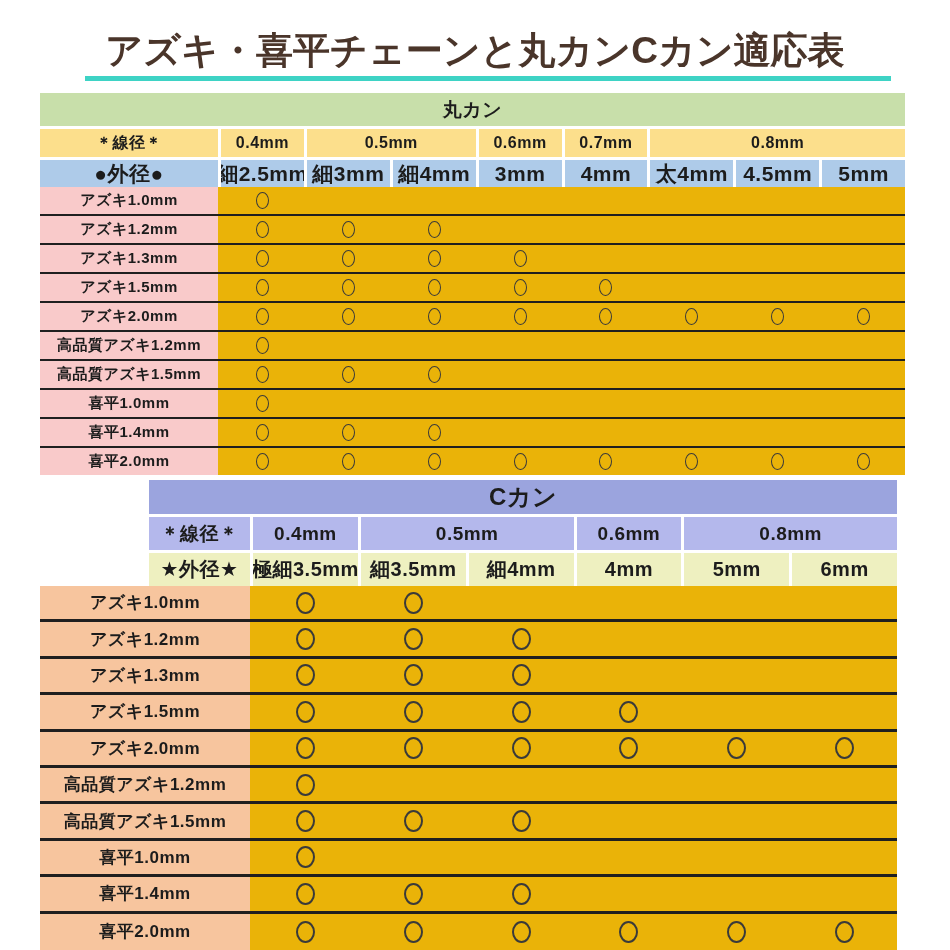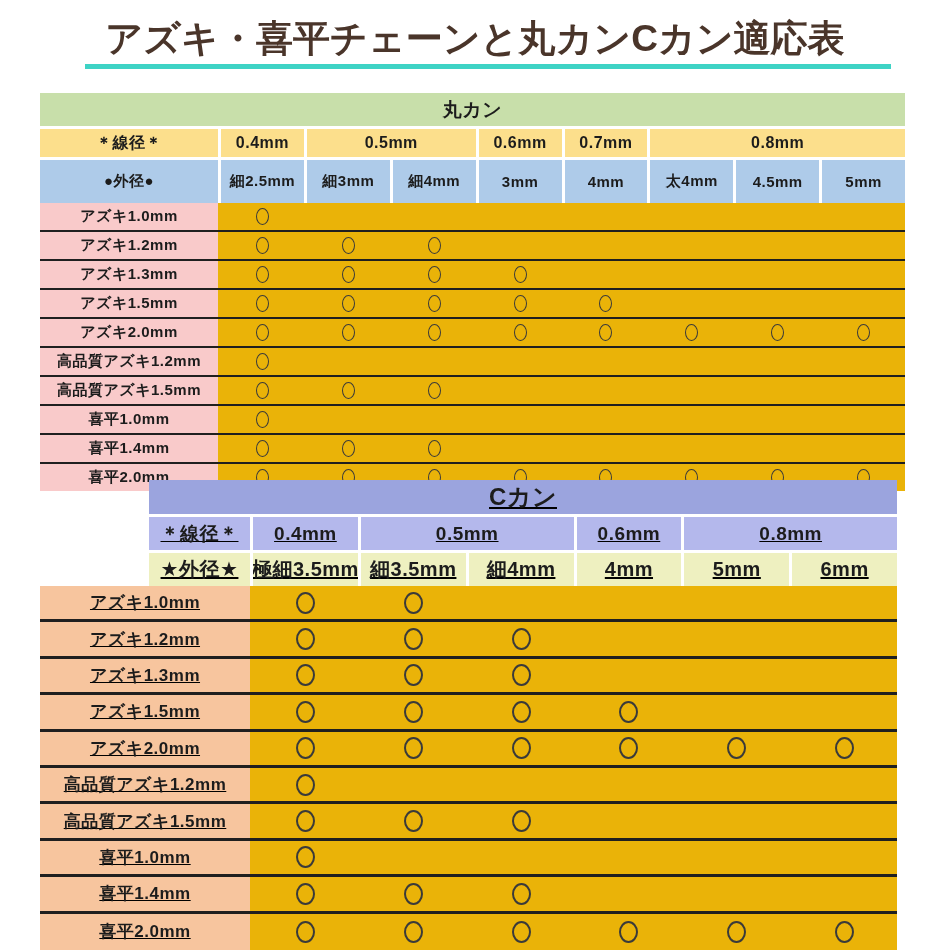--- a/index.html
+++ b/index.html
@@ -5,21 +5,21 @@
   html,body{margin:0;padding:0;}
   body{
     width:950px;height:950px;position:relative;overflow:hidden;
     background:#ffffff;
     font-family:"Liberation Sans","DejaVu Sans",sans-serif;
     -webkit-font-smoothing:antialiased;
   }
   *{box-sizing:border-box;}
 
   
-  .title-wrap{position:absolute;left:0;top:0;width:950px;text-align:center;}
+  .title-wrap{position:absolute;left:0;top:12px;width:950px;text-align:center;}
   .page-title{
     margin:16px 0 0 0;padding:0 0 6px 0;
     font-size:37px;font-weight:bold;letter-spacing:0px;
     color:var(--title-text,#4a352a);
     line-height:1.25;
   }
   .title-underline{
     position:absolute;left:85px;top:64px;width:806px;height:5px;
     background:var(--title-underline,#3ed3c5);
   }
@@ -35,29 +35,29 @@
   .brow{background:#eab308;}
   .ring{border-style:solid;border-color:var(--mark-color,#3a3a3a);border-radius:50%;}
 
   
   #t1{left:40px;top:93px;width:865px;text-align:center;}
   #t1 .grid{grid-template-columns:178px repeat(8,1fr);}
   #t1 .hband{margin-bottom:3px;}
   #t1 .hband .band{grid-column:1/-1;height:33px;background:var(--marukan-header-bg,#c8dfaa);font-size:19px;}
   #t1 .wire{margin-bottom:3px;}
   #t1 .wire .cell{height:28px;background:var(--marukan-wire-bg,#fcdf8c);font-size:16px;}
-  #t1 .outer .cell{height:43px;background:var(--marukan-outer-bg,#aecbe9);font-size:15px;}
+  #t1 .outer .cell{height:27px;background:var(--marukan-outer-bg,#aecbe9);font-size:21px;}
   #t1 .brow{height:29px;border-bottom:2px solid var(--row-divider,#1f1f1f);}
   #t1 .brow:last-child{height:27px;border-bottom:none;}
   #t1 .brow .rlabel{background:var(--marukan-row-label-bg,#f9caca);font-size:15px;}
   #t1 .brow .cell{height:100%;}
   #t1 .ring{width:13px;height:17px;border-width:1.5px;}
 
   
-  #t2{left:40px;top:480px;width:857px;text-decoration:underline;}
+  #t2{left:40px;top:480px;width:857px;}
   #t2 .grid{grid-template-columns:106px 101px repeat(6,1fr);}
   #t2 .hband{margin-bottom:3px;}
   #t2 .hband .band{grid-column:2/-1;height:34px;background:var(--ckan-header-bg,#9ba4de);font-size:24px;}
   #t2 .wire{margin-bottom:3px;}
   #t2 .wire .cell{height:33px;background:var(--ckan-wire-bg,#b4b8ec);font-size:19px;}
   #t2 .outer .cell{height:33px;background:var(--ckan-outer-bg,#eef0c0);font-size:20px;}
   #t2 .wire .hlabel,#t2 .outer .hlabel{grid-column:2;}
   #t2 .brow{height:36.4px;border-bottom:3px solid var(--row-divider,#1f1f1f);}
   #t2 .brow:last-child{border-bottom:none;}
   #t2 .brow .rlabel{grid-column:1/3;background:var(--ckan-row-label-bg,#f7c59e);font-size:17px;}

